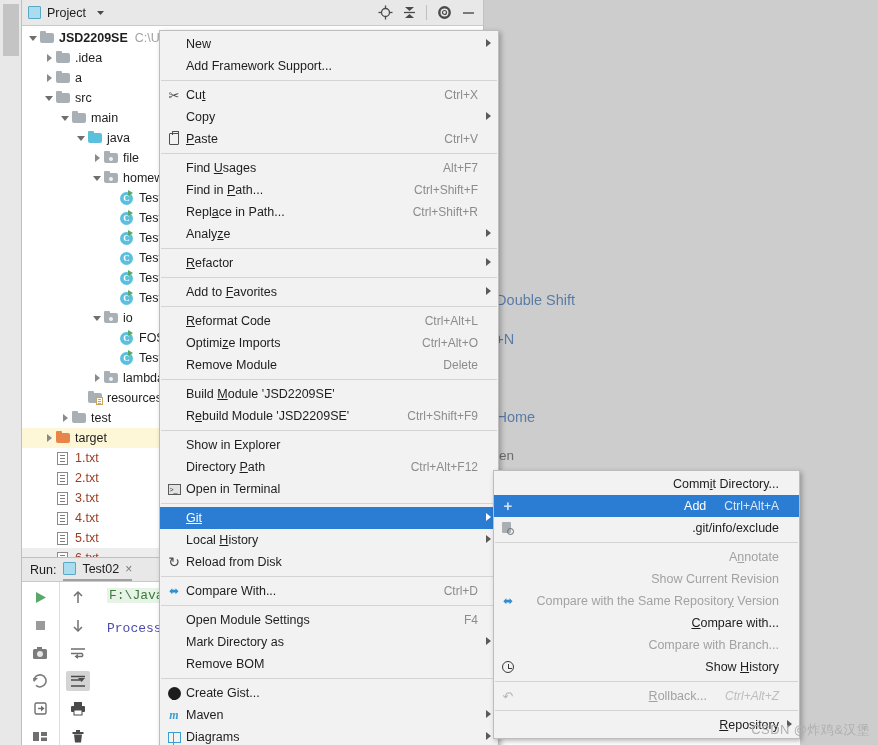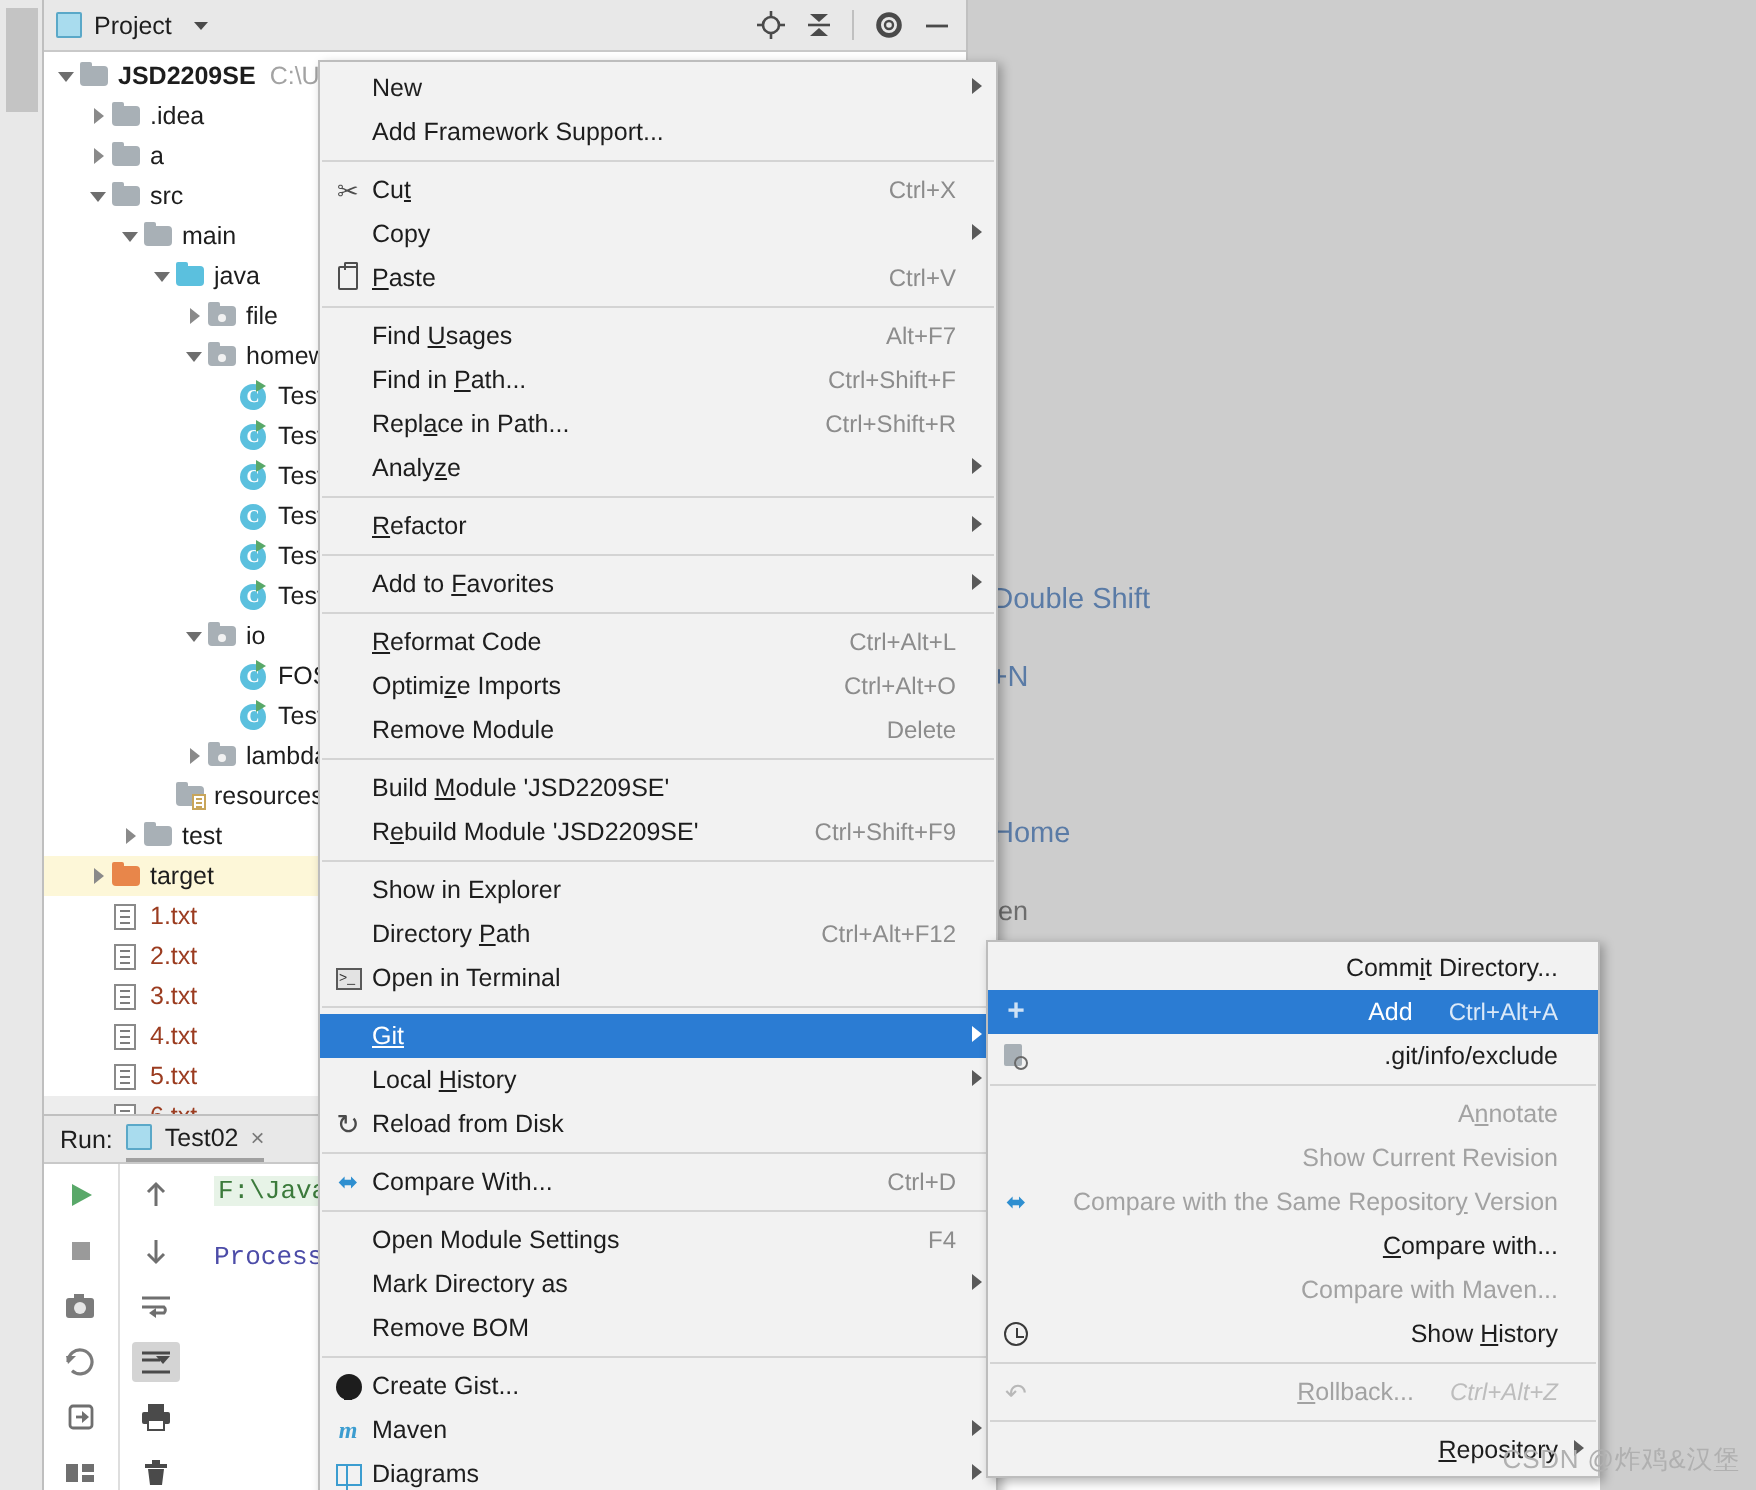--- a/index.html
+++ b/index.html
@@ -880,21 +880,21 @@
         <span class="mi-label">Compare with the Same Repositor<span class="u">y</span> Version</span>
         <span class="mi-arrow"></span>
       </div>
       <div class="mi">
         <span class="mi-ico"></span>
         <span class="mi-label"><span class="u">C</span>ompare with...</span>
         <span class="mi-arrow"></span>
       </div>
       <div class="mi disabled">
         <span class="mi-ico"></span>
-        <span class="mi-label">Compare with Maven...</span>
+        <span class="mi-label">Compare with Branch...</span>
         <span class="mi-arrow"></span>
       </div>
       <div class="mi">
         <span class="mi-ico">
           <span class="g-clock"></span>
         </span>
         <span class="mi-label">Show <span class="u">H</span>istory</span>
         <span class="mi-arrow"></span>
       </div>
       <div class="msep"></div>

